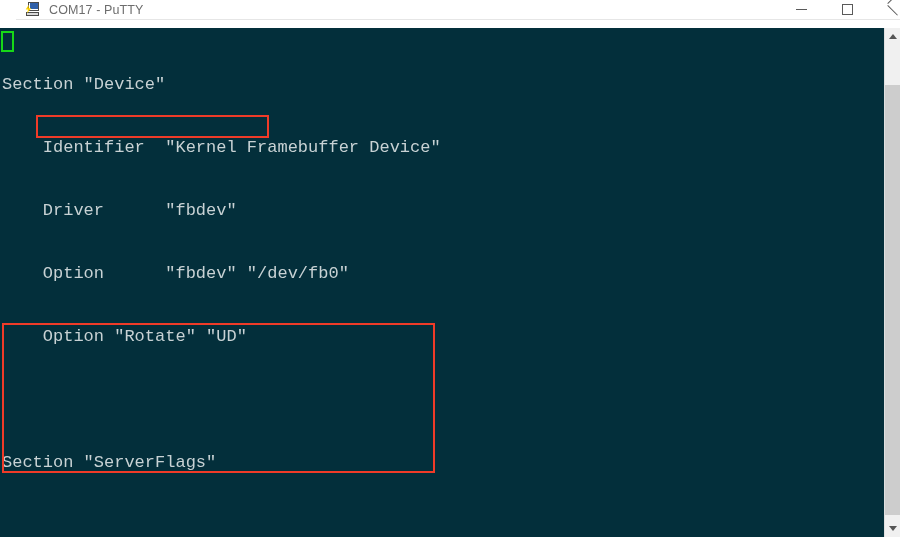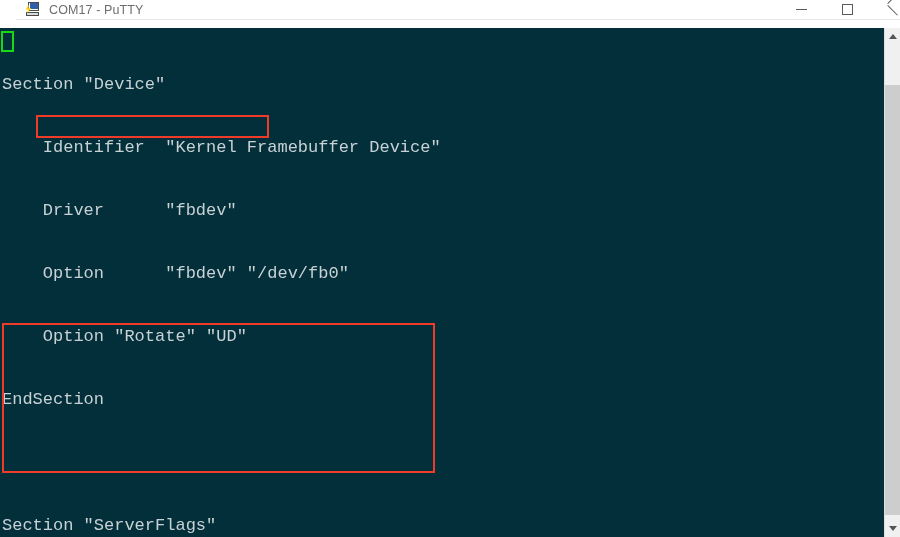--- a/index.html
+++ b/index.html
@@ -260,21 +260,20 @@
       </div>
     </div>
   </div>
 
   <div class="terminal">
     <div class="tline">Section "Device"</div>
     <div class="tline">    Identifier  "Kernel Framebuffer Device"</div>
     <div class="tline">    Driver      "fbdev"</div>
     <div class="tline">    Option      "fbdev" "/dev/fb0"</div>
     <div class="tline">    Option "Rotate" "UD"</div>
-    <div class="tline">EndSection</div>
     <div class="tline"></div>
     <div class="tline">Section "ServerFlags"</div>
     
     
     
     
     
     
     
     

